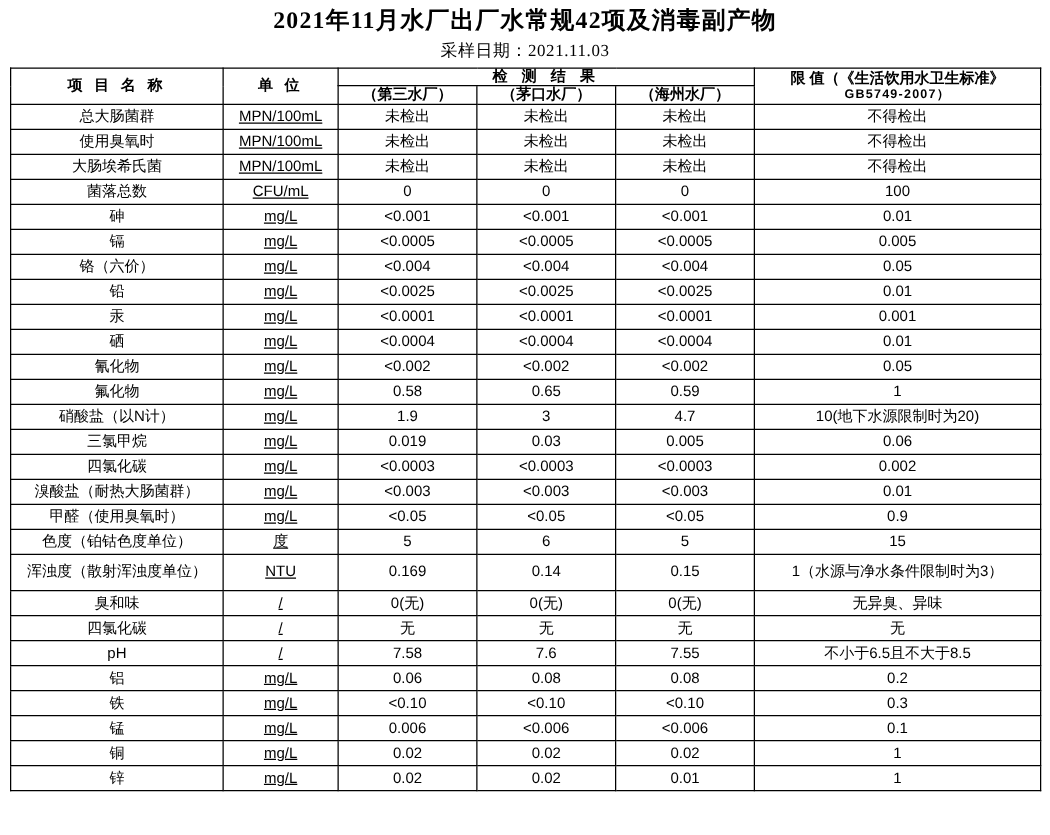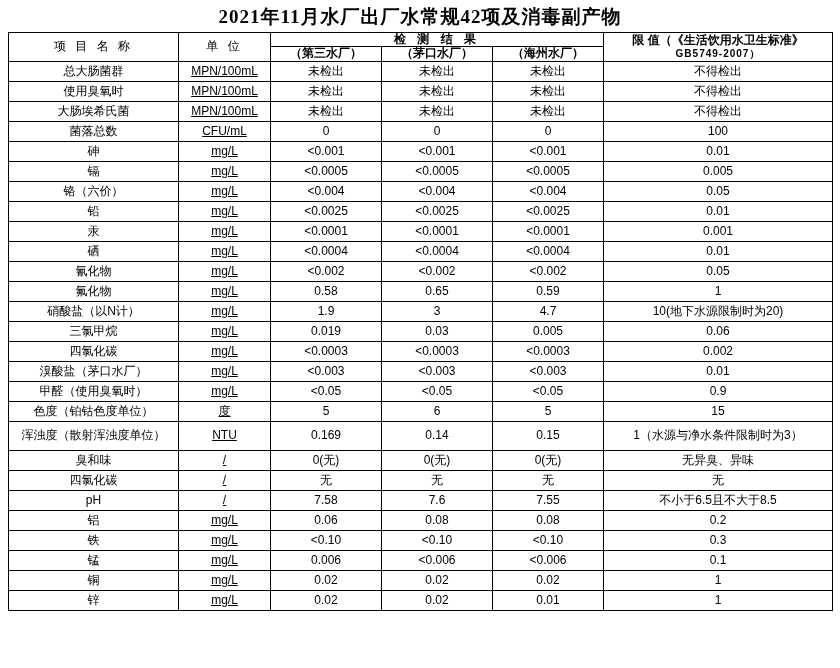--- a/index.html
+++ b/index.html
@@ -50,27 +50,27 @@
     vertical-align: middle;
     font-size: 12px;
     font-family: "Liberation Sans", sans-serif;
     padding: 0;
     line-height: 1.15;
   }
   
   th.h-name {
     font-family: "Liberation Serif", serif;
     font-size: 16px;
-    font-weight: normal;
+    font-weight: bold;
     letter-spacing: 3px;
   }
   th.h-unit {
     font-family: "Liberation Serif", serif;
     font-size: 15px;
-    font-weight: normal;
+    font-weight: bold;
     letter-spacing: 3px;
   }
   th.h-result {
     font-family: "Liberation Serif", serif;
     font-size: 15px;
     font-weight: bold;
     letter-spacing: 4px;
   }
   th.h-limit {
     font-family: "Liberation Serif", serif;
@@ -116,20 +116,21 @@
   col.col-p2 { width: 111px; }
   col.col-p3 { width: 111px; }
   col.col-limit { width: 229px; }
 </style>
 </head>
 <body>
 
 <div class="page">
 
   <div class="doc-title">2021年11月水厂出厂水常规42项及消毒副产物</div>
+  <div class="doc-subtitle">采样日期：2021.11.03</div>
 
   <table class="water">
     <colgroup>
       <col class="col-name">
       <col class="col-unit">
       <col class="col-p1">
       <col class="col-p2">
       <col class="col-p3">
       <col class="col-limit">
     </colgroup>
@@ -264,21 +265,21 @@
         </tr>
         <tr class="data-row">
           <td class="c-name">四氯化碳</td>
           <td class="c-unit">mg/L</td>
           <td class="c-val">&lt;0.0003</td>
           <td class="c-val">&lt;0.0003</td>
           <td class="c-val">&lt;0.0003</td>
           <td class="c-limit">0.002</td>
         </tr>
         <tr class="data-row">
-          <td class="c-name">溴酸盐（茅口水厂）</td>
+          <td class="c-name">溴酸盐（耐热大肠菌群）</td>
           <td class="c-unit">mg/L</td>
           <td class="c-val">&lt;0.003</td>
           <td class="c-val">&lt;0.003</td>
           <td class="c-val">&lt;0.003</td>
           <td class="c-limit">0.01</td>
         </tr>
         <tr class="data-row">
           <td class="c-name">甲醛（使用臭氧时）</td>
           <td class="c-unit">mg/L</td>
           <td class="c-val">&lt;0.05</td>

